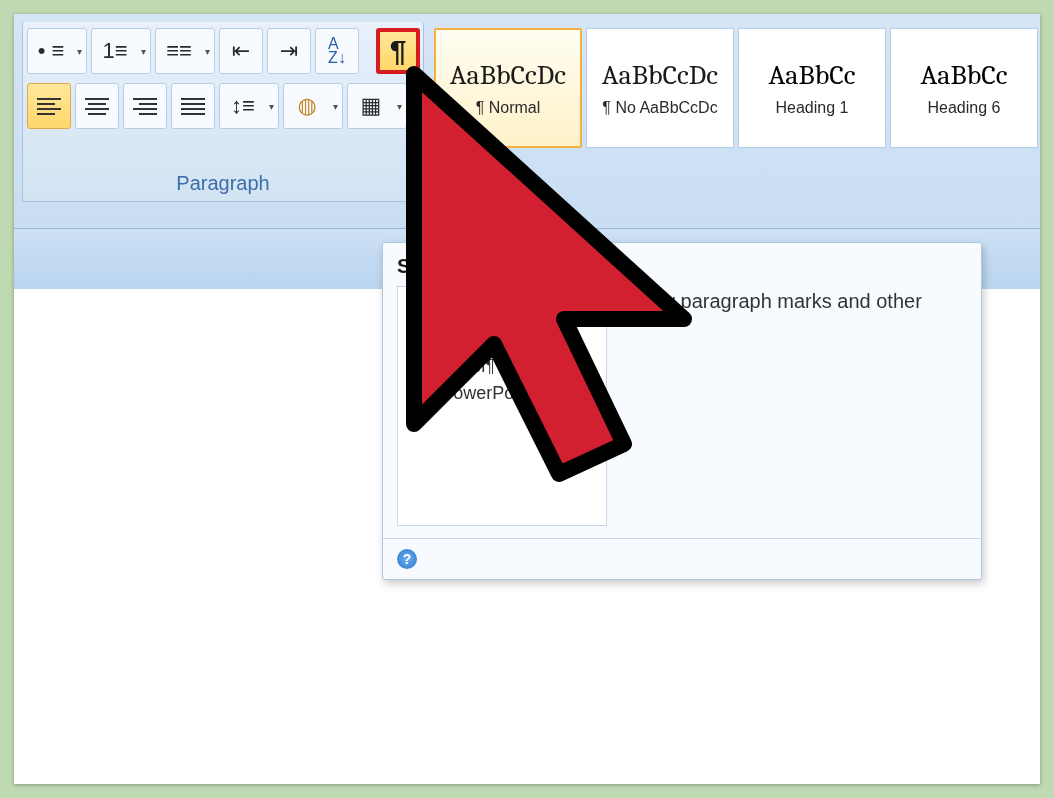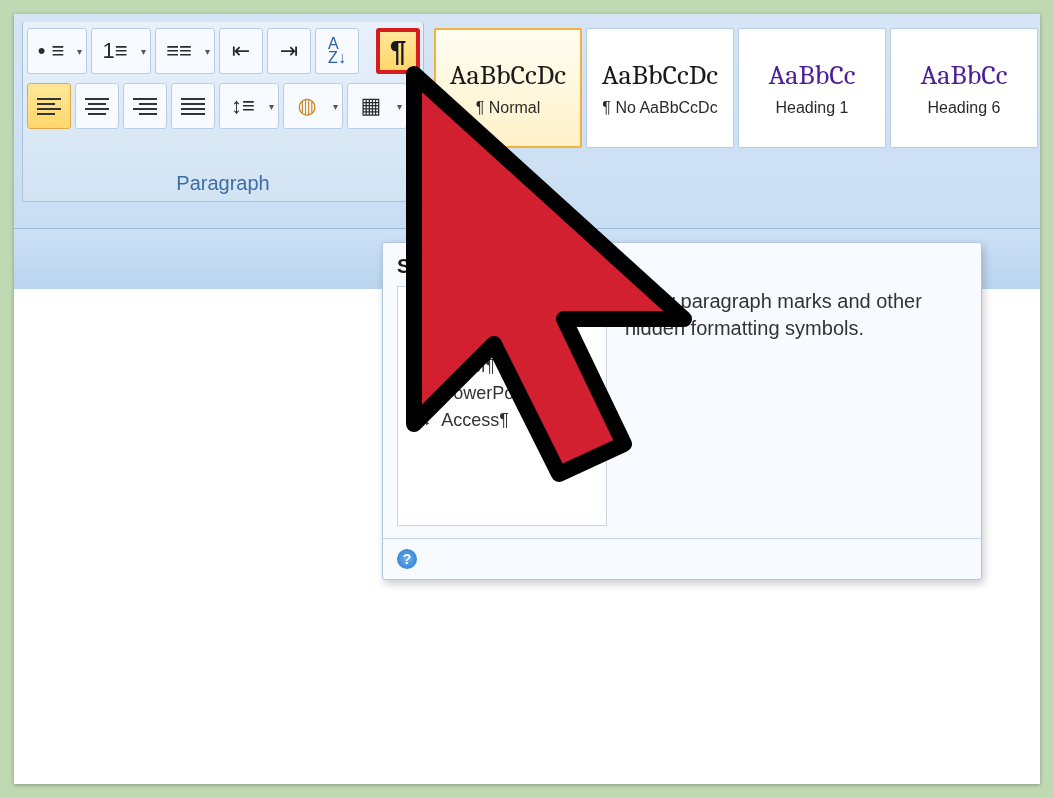--- a/index.html
+++ b/index.html
@@ -120,21 +120,21 @@
   .style-card.active {
     border: 2px solid #f5b13d;
     background: linear-gradient(#fffdf2, #fff2c9);
   }
   .style-preview {
     font-size: 28px;
     font-family: "Cambria", "Times New Roman", serif;
     color: #1a1a1a;
     margin-bottom: 8px;
   }
-  .style-preview.blue { color: #4c1d95; }
+  .style-preview.blue { color: #000000; }
   .style-label { font-size: 16px; color: #2a2a2a; }
   .below-ribbon {
     position: absolute;
     left: 0;
     top: 215px;
     width: 1026px;
     height: 60px;
     background: linear-gradient(#cde1f5, #b9d4ef);
   }
   .document-area {
@@ -335,26 +335,24 @@
 
   <div class="tooltip">
     <div class="tt-title">Show/Hide ¶</div>
     <div class="tt-body">
       <div class="tt-thumb">
         <div class="hdr">Microsoft·Office¶</div>
         <div id="thumb-items">
             <div class="bullet-arrow">Word¶</div>
             <div class="bullet-arrow">Excel¶</div>
             <div class="bullet-arrow">PowerPoint¶</div>
-            <div class="bullet-arrow">Access¶</div>
           </div>
       </div>
       <div class="tt-desc">
         <span>Show paragraph marks and other</span><br>
-        <span>hidden formatting symbols.</span>
       </div>
     </div>
     <div class="tt-footer">
       <span class="help-icon">?</span>
     </div>
   </div>
 
   <svg class="cursor" width="380" height="470" viewBox="0 0 380 470">
     <path d="M 50 30
              L 50 380

